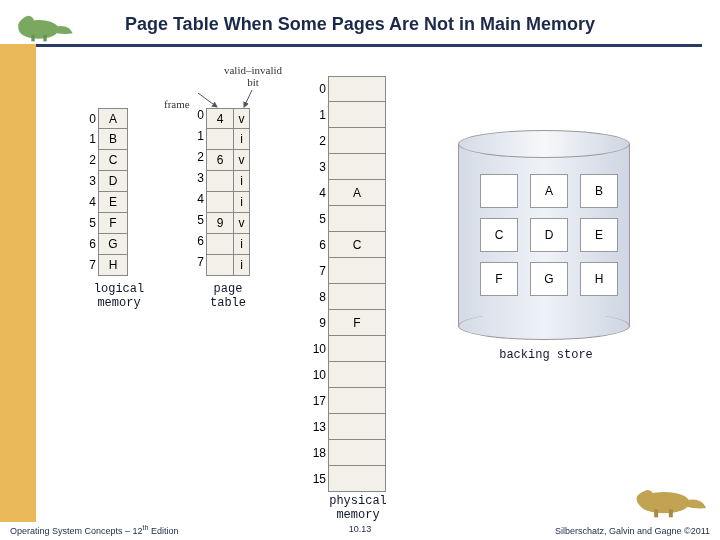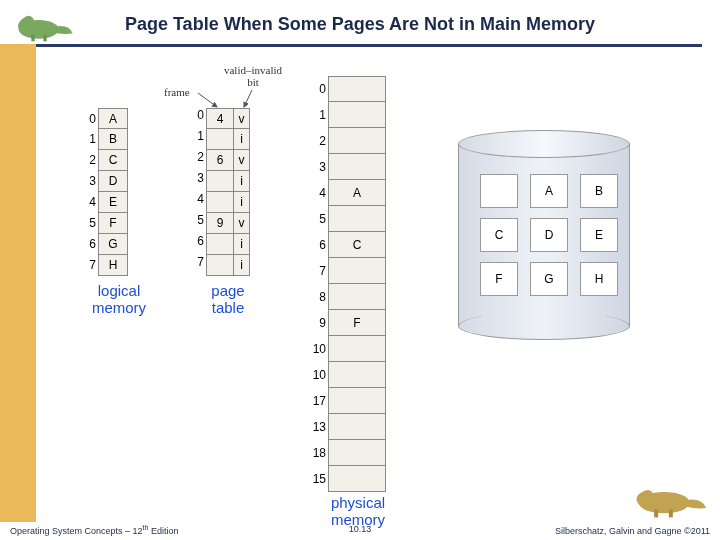--- a/index.html
+++ b/index.html
@@ -70,23 +70,23 @@
 
   
   .diagram {
     position: absolute;
     top: 60px;
     left: 56px;
     right: 18px;
     bottom: 34px;
   }
   .col-lbl {
-    font-family: Liberation Sans, sans-serif;
-    font-size: 15px;
-    color: #1d4ed8;
+    font-family: Liberation Mono, monospace;
+    font-size: 12px;
+    color: #0f172a;
     text-align: center;
   }
 
   
   .logical {
     position: absolute;
     top: 48px;
     left: 42px;
   }
   .logical .cell {
@@ -266,21 +266,21 @@
           <span>G</span>
         </div>
       <div class="cell">
           <span class="logical-idx">7</span>
           <span>H</span>
         </div>
     </div>
     <div class="col-lbl" style="position:absolute;top:222px;left:34px;width:58px;white-space:pre-line">logical
 memory</div>
 
-    <div class="frame-lbl" style="top:26px;left:108px">frame</div>
+    <div class="frame-lbl" style="top:38px;left:108px">frame</div>
     <div class="vi-lbl" style="top:4px;left:162px;white-space:pre-line;text-align:center;width:70px">valid–invalid
 bit</div>
 
     <div class="ptable">
       <div class="row">
           <span class="pt-idx">0</span>
           <div class="cf">4</div>
           <div class="cb">v</div>
         </div>
       <div class="row">
@@ -398,20 +398,21 @@
         <div class="slot">A</div>
         <div class="slot">B</div>
         <div class="slot">C</div>
         <div class="slot">D</div>
         <div class="slot">E</div>
         <div class="slot">F</div>
         <div class="slot">G</div>
         <div class="slot">H</div>
       </div>
     </div>
+    <div class="col-lbl" style="position:absolute;top:288px;left:430px;width:120px">backing store</div>
 
     <svg class="arrow-svg" viewBox="0 0 646 446" preserveAspectRatio="none">
       <defs>
         <marker id="ah" markerWidth="6" markerHeight="6" refX="5" refY="3" orient="auto">
           <path d="M0,0 L6,3 L0,6 Z" fill="#555"></path>
         </marker>
       </defs>
       <line x1="142" y1="33" x2="161" y2="47" stroke="#555" stroke-width="1" marker-end="url(#ah)"></line>
       <line x1="196" y1="30" x2="188" y2="47" stroke="#555" stroke-width="1" marker-end="url(#ah)"></line>
     </svg>

